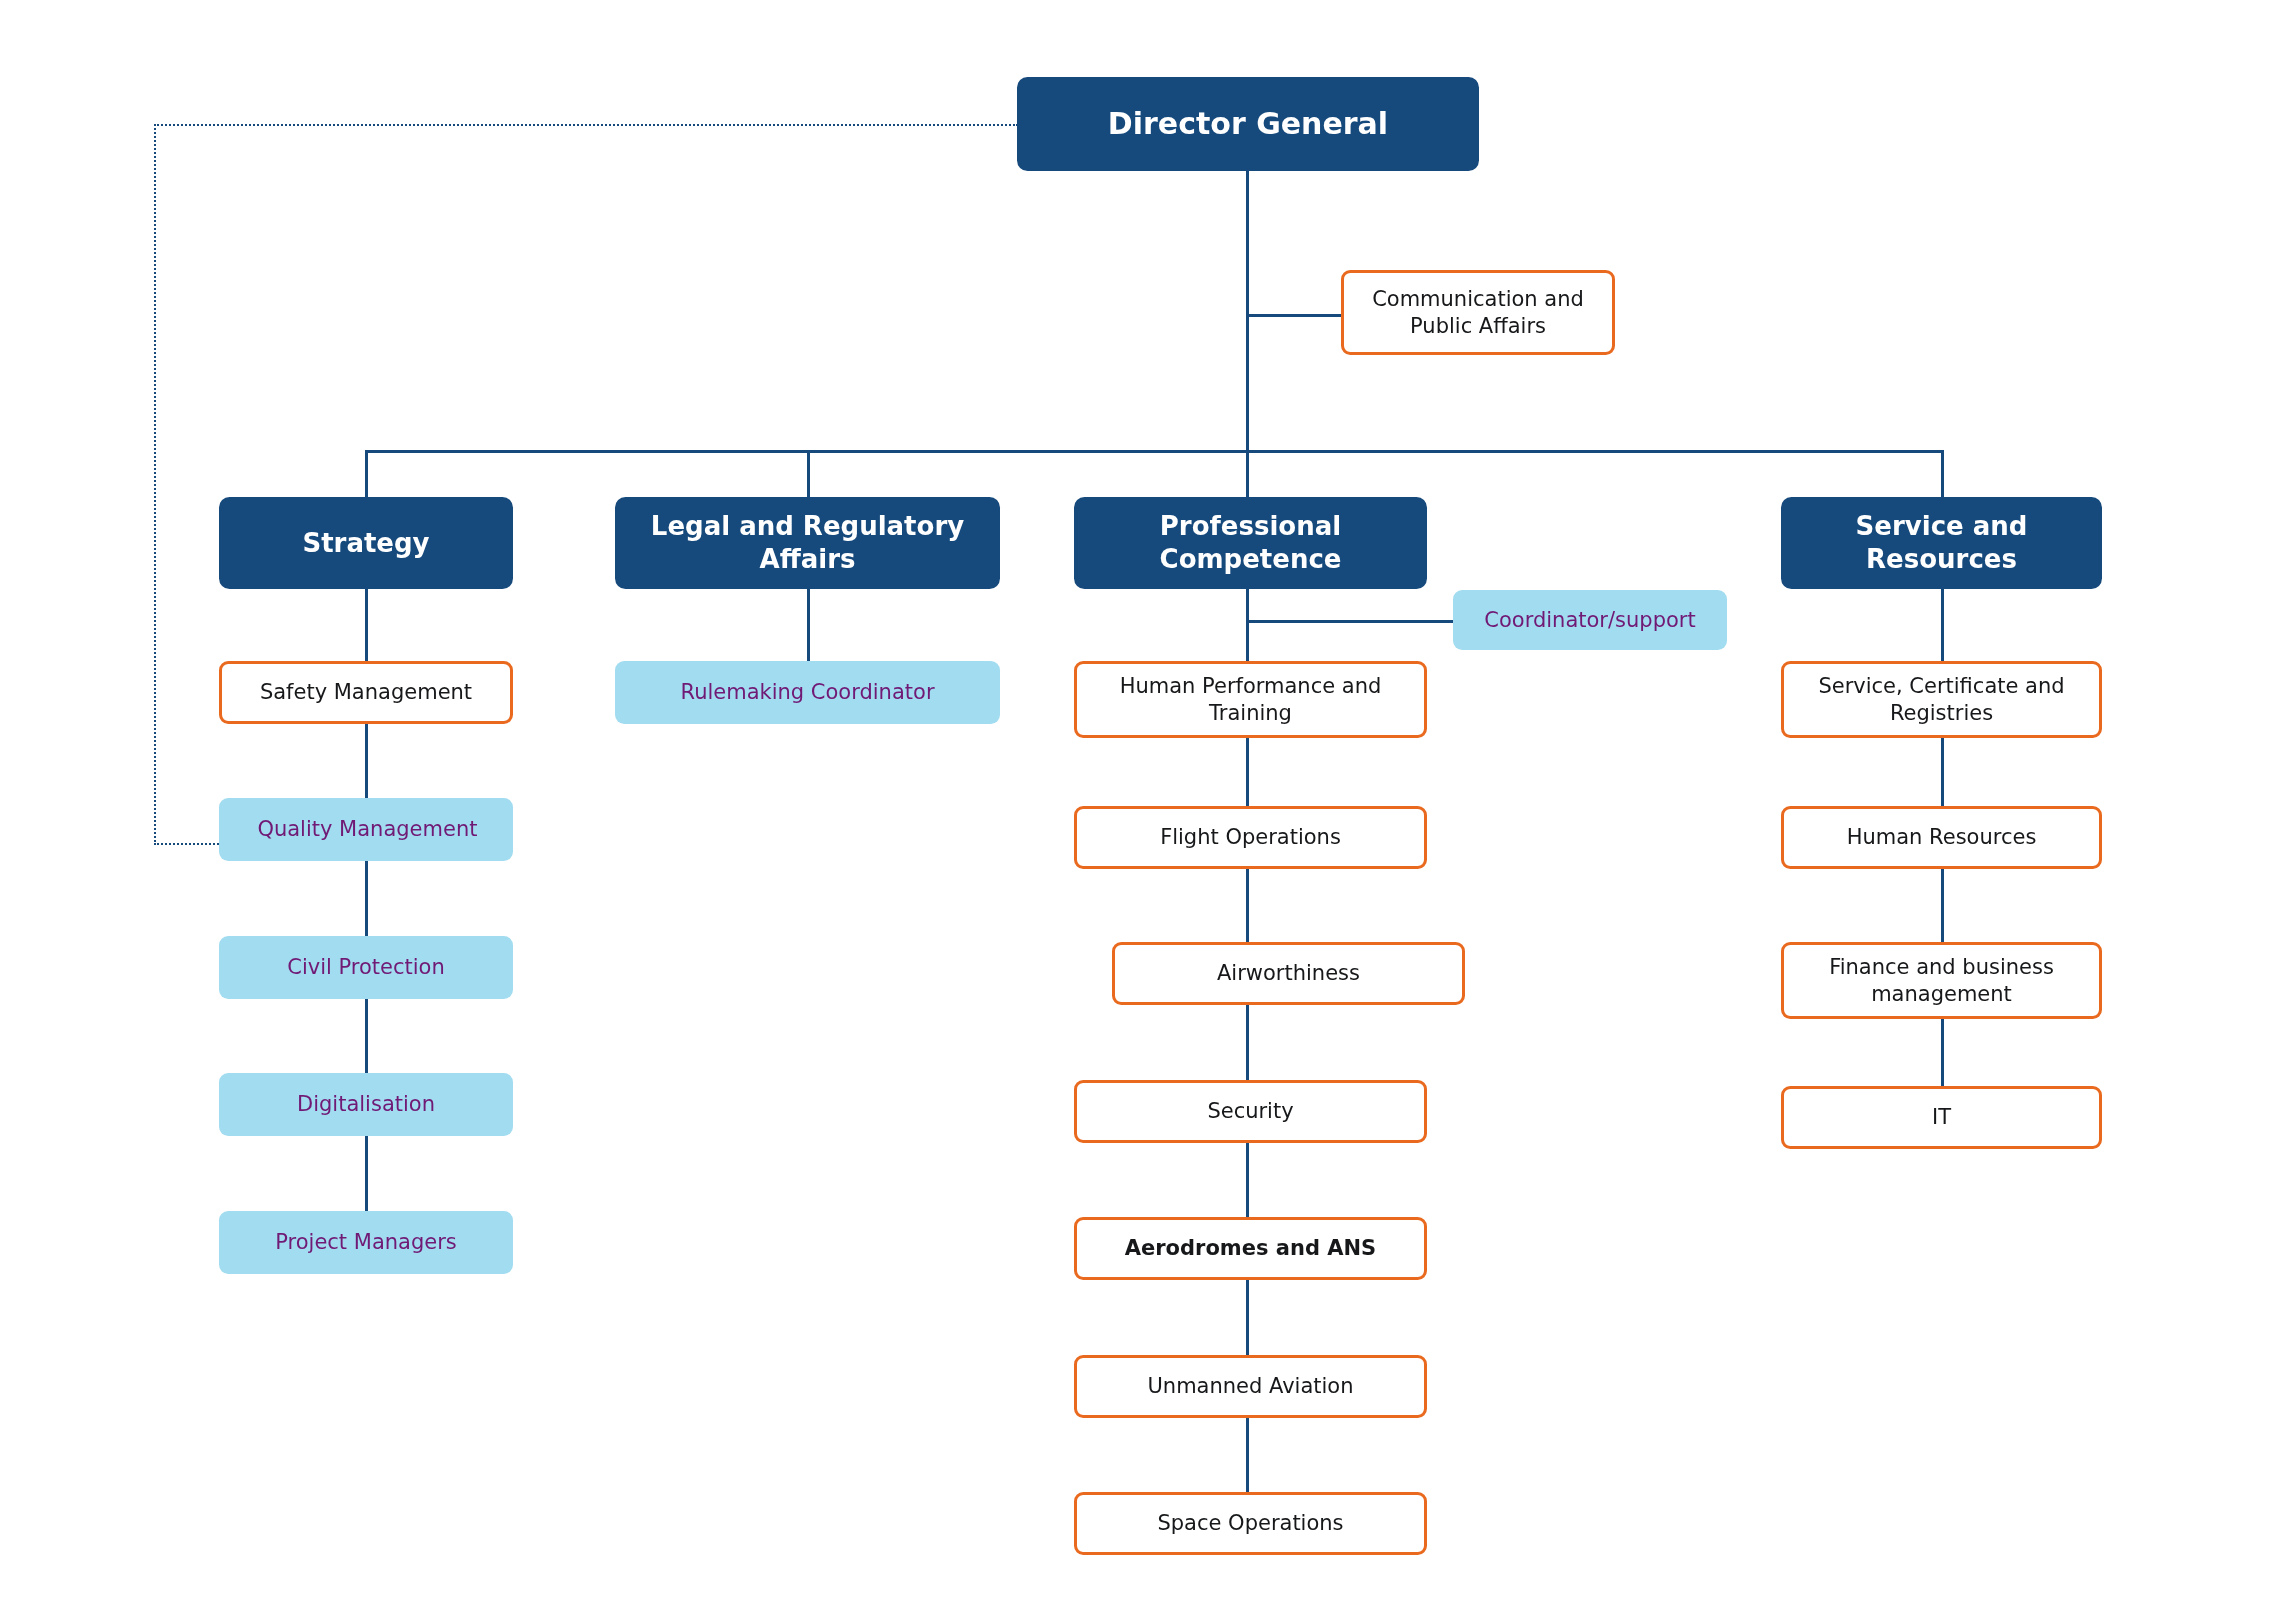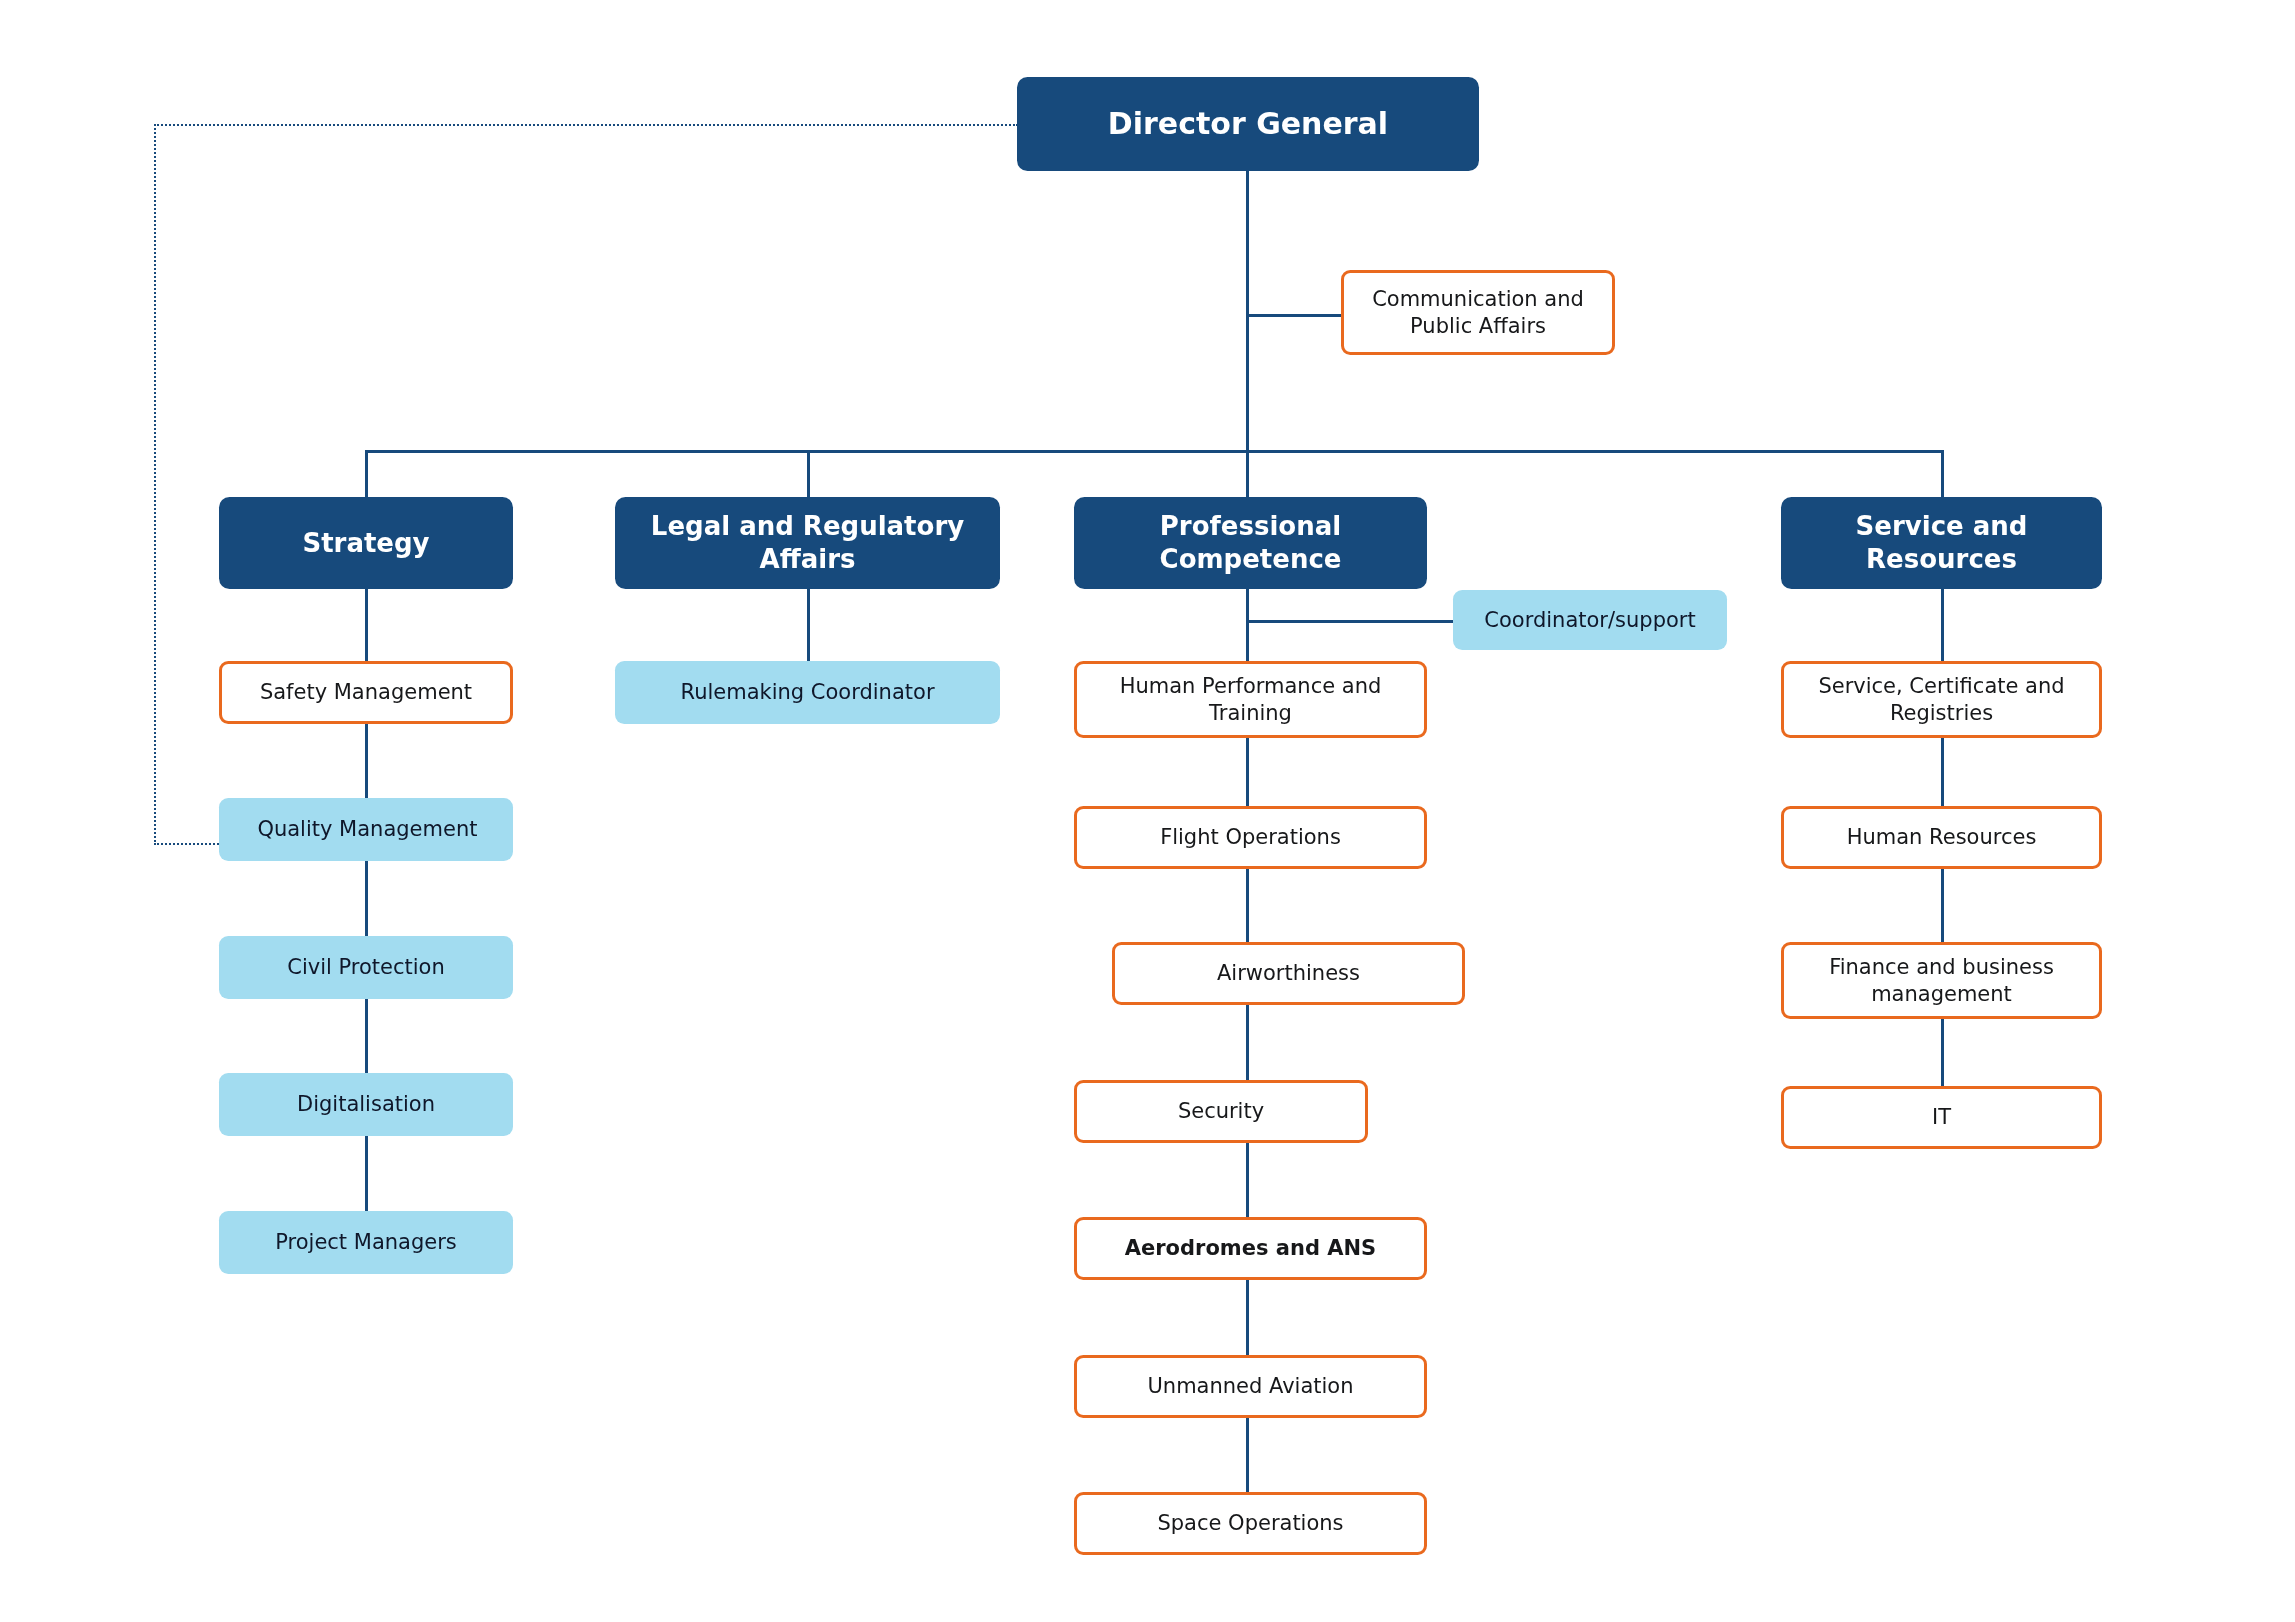--- a/index.html
+++ b/index.html
@@ -54,21 +54,21 @@
   .n-orange{
     background:#ffffff;
     border:3.3px solid #e9691e;
     color:#17181a;
     font-size:21px;
     font-weight:400;
   }
   .n-lightblue{
     background:#a2dcf0;
     border:none;
-    color:#0f172a;
+    color:#701a75;
     font-size:21px;
     font-weight:400;
   }
 </style>
 </head>
 <body>
 
 <div id="chart">
 
   <div class="dot h" style="left:154px;top:124px;width:864px;"></div>
@@ -139,21 +139,21 @@
 
   <div class="node n-orange" style="left:1074px;top:661px;width:353px;height:77px;">
     <span>Human Performance and Training</span>
   </div>
   <div class="node n-orange" style="left:1074px;top:806px;width:353px;height:63px;">
     <span>Flight Operations</span>
   </div>
   <div class="node n-orange" style="left:1112px;top:942px;width:353px;height:63px;">
     <span>Airworthiness</span>
   </div>
-  <div class="node n-orange" style="left:1074px;top:1080px;width:294px;height:63px;">
+  <div class="node n-orange" style="left:1074px;top:1080px;width:353px;height:63px;">
     <span>Security</span>
   </div>
   <div class="node n-orange" style="left:1074px;top:1217px;width:353px;height:63px;font-weight:bold;">
     <span>Aerodromes and ANS</span>
   </div>
   <div class="node n-orange" style="left:1074px;top:1355px;width:353px;height:63px;">
     <span>Unmanned Aviation</span>
   </div>
   <div class="node n-orange" style="left:1074px;top:1492px;width:353px;height:63px;">
     <span>Space Operations</span>

